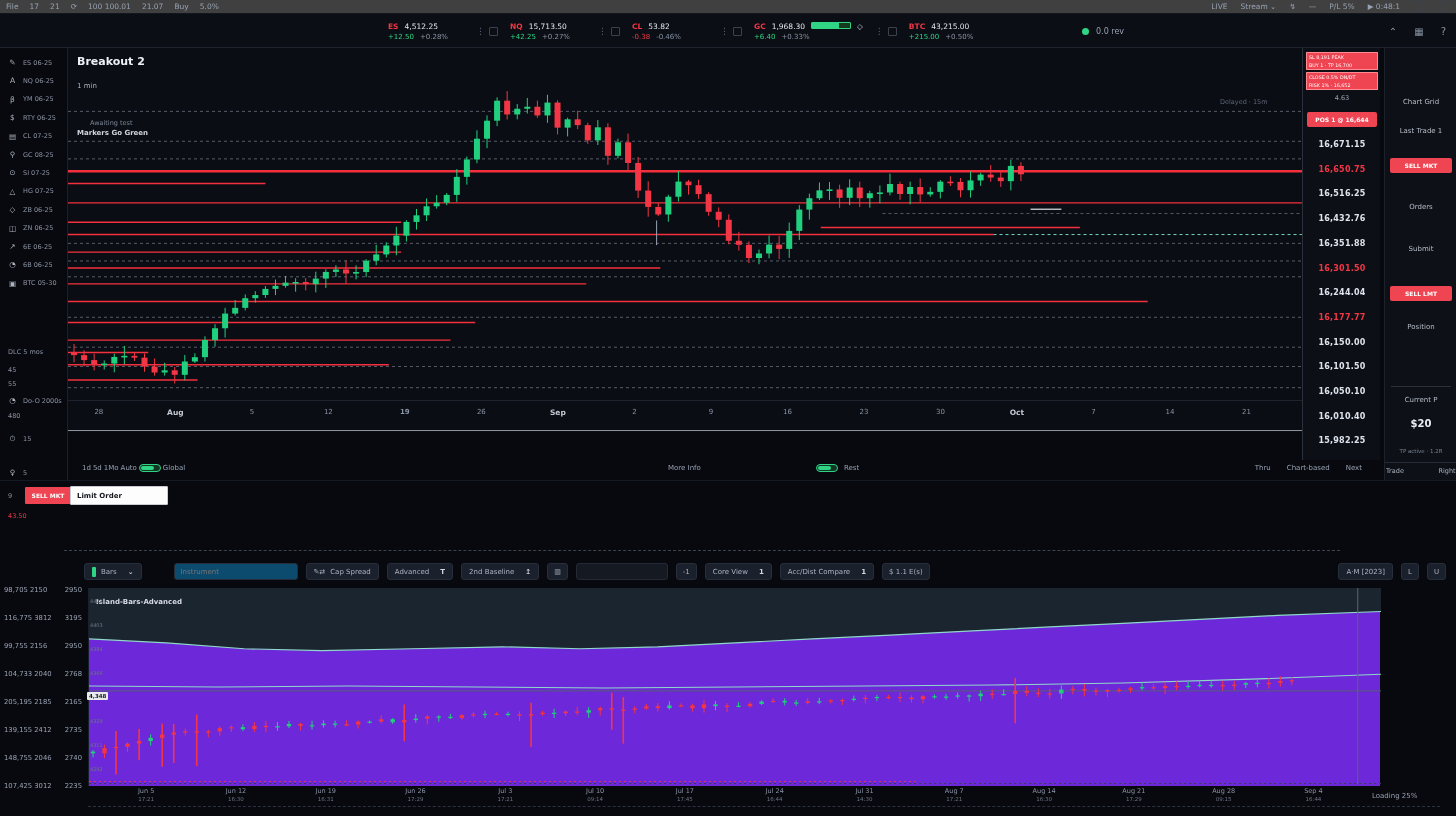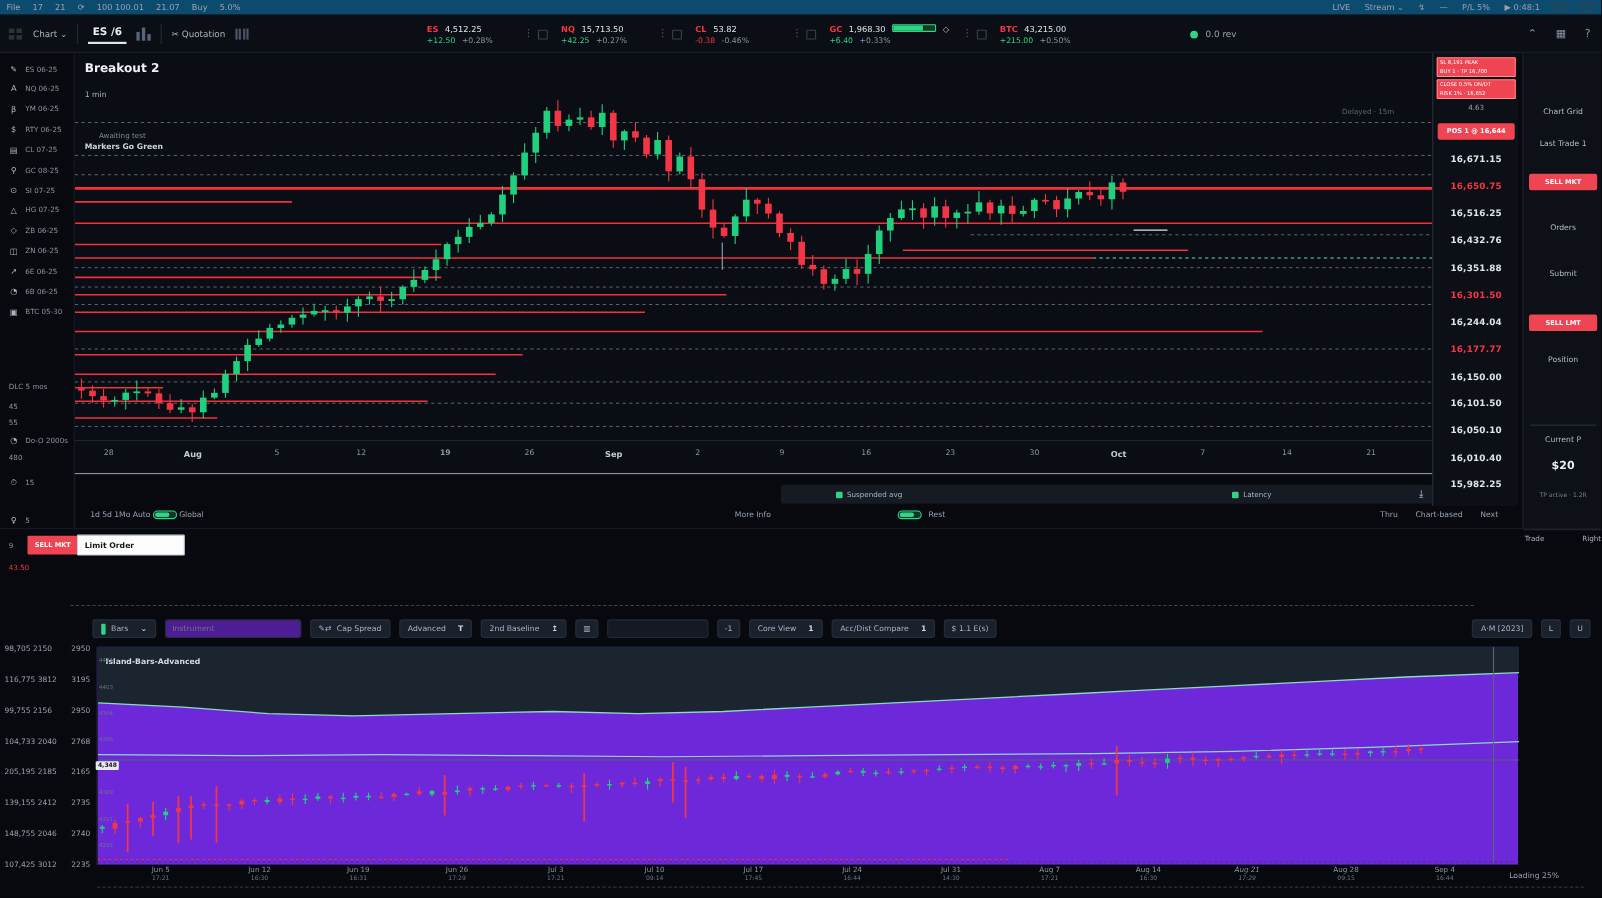--- a/index.html
+++ b/index.html
@@ -1,19 +1,19 @@
 <!DOCTYPE html>
 <html><head>
 <meta charset="utf-8">
 <style>
   html,body{margin:0;padding:0;background:#05070b;}
   *{box-sizing:border-box;font-family:"DejaVu Sans",sans-serif;}
   #app{position:relative;width:1456px;height:816px;background:#07090e;overflow:hidden;color:#c7cedb;}
   
-  #menubar{position:absolute;left:0;top:0;width:1456px;height:14px;background:#0c4a6e;border-bottom:1px solid #11161f;display:flex;align-items:center;font-size:7.5px;color:#97a1b2;}
+  #menubar{position:absolute;left:0;top:0;width:1456px;height:14px;background:#404040;border-bottom:1px solid #11161f;display:flex;align-items:center;font-size:7.5px;color:#97a1b2;}
   #menu-left{display:flex;gap:11px;padding-left:6px;align-items:center;}
   #menu-right{margin-left:auto;display:flex;gap:13px;align-items:center;padding-right:8px;}
   .menu-item{cursor:default;white-space:nowrap;}
   .mn-ico{width:11px;height:9px;border:1px solid #39424f;border-radius:1px;display:inline-block;}
   
   #tickerbar{position:absolute;left:0;top:14px;width:1456px;height:34px;background:#0b0e14;border-bottom:1px solid #1d242f;}
   #tb-left{position:absolute;left:8px;top:0;height:34px;display:flex;align-items:center;gap:9px;font-size:8px;color:#aab3c2;}
   .tb-grid{width:13px;height:11px;background:linear-gradient(#2b323d,#2b323d) 0 0/5px 4px no-repeat,linear-gradient(#2b323d,#2b323d) 7px 0/5px 4px no-repeat,linear-gradient(#2b323d,#2b323d) 0 6px/5px 4px no-repeat,linear-gradient(#2b323d,#2b323d) 7px 6px/5px 4px no-repeat;}
   .tb-sep{width:1px;height:18px;background:#222a36;}
   .tb-sym{font-size:9.5px;font-weight:bold;color:#e8edf5;border-bottom:2px solid #dfe4ec;padding:2px 4px 3px;}
@@ -61,21 +61,21 @@
   .pp-pill{position:absolute;left:4px;width:70px;height:15px;background:#ef4452;border-radius:2px;color:#fff;font-size:6px;font-weight:bold;display:flex;align-items:center;justify-content:center;}
   .pp-price{position:absolute;left:0;width:78px;text-align:center;font-size:8px;font-weight:bold;color:#dde3ed;letter-spacing:.2px;}
   .pp-price.r{color:#f23645;}
   
   #order-panel{position:absolute;left:1384px;top:48px;width:72px;height:432px;background:#0d1016;border-left:1px solid #1c222c;}
   .op-lbl{position:absolute;left:0;width:72px;text-align:center;font-size:7px;color:#b6bdc9;}
   .op-big{position:absolute;left:0;width:72px;text-align:center;font-size:10px;font-weight:bold;color:#e8edf5;}
   .op-small{position:absolute;left:0;width:72px;text-align:center;font-size:5.5px;color:#77818f;}
   .op-btn{position:absolute;left:5px;width:62px;height:15px;background:#ef4452;border:none;border-radius:2px;color:#fff;font-size:6px;font-weight:bold;}
   .op-div{position:absolute;left:6px;width:60px;height:1px;background:#2a313c;}
-  #op-tabs{position:absolute;left:0;top:433px;width:72px;height:18px;border-top:1px solid #242b36;display:flex;gap:32px;}
+  #op-tabs{position:absolute;left:0;top:414px;width:72px;height:18px;border-top:1px solid #242b36;display:flex;gap:32px;}
   #op-tabs span{flex:1;text-align:center;font-size:6.5px;color:#aab3c2;padding-top:4px;}
   
   #legend-strip{position:absolute;left:710px;top:441px;width:592px;height:17px;background:#151a23;border-radius:2px;display:flex;align-items:center;font-size:6.5px;color:#aeb6c4;}
   .ls-item{display:flex;align-items:center;gap:4px;}
   .ls-sq{width:6px;height:6px;background:#2fd584;border-radius:1px;}
   #bottom-toolbar{position:absolute;left:68px;top:461px;width:1312px;height:17px;font-size:7px;color:#97a1b2;}
   .bt-left{position:absolute;left:14px;top:3px;display:flex;gap:2px;align-items:flex-end;}
   .bt-center{position:absolute;left:600px;top:3px;}
   .bt-pillgrp{position:absolute;left:748px;top:3px;display:flex;gap:6px;}
   .bt-right{position:absolute;right:18px;top:3px;display:flex;gap:16px;}
@@ -84,21 +84,21 @@
   #wide-div{position:absolute;left:0;top:480px;width:1456px;height:1px;background:#141a23;}
   
   #sell-btn{position:absolute;left:25px;top:487px;width:46px;height:17px;background:#ef4452;border:none;border-radius:1px;color:#fff;font-size:6px;font-weight:bold;}
   #order-input{position:absolute;left:70px;top:486px;width:98px;height:19px;background:#fdfdfd;border:1px solid #c8ccd4;border-radius:1px;font-size:7px;font-weight:bold;color:#14171c;padding:0 6px;}
   #dashed-sep{position:absolute;left:64px;top:550px;width:1276px;border-top:1px dashed #3c4450;}
   
   #toolbar2{position:absolute;left:84px;top:561px;width:1372px;height:21px;display:flex;gap:8px;align-items:center;font-size:7px;color:#aab3c2;}
   .t2-pill{height:17px;background:#1b212c;border:1px solid #262e3b;border-radius:3px;display:flex;align-items:center;gap:5px;padding:0 7px;white-space:nowrap;}
   .t2-pill .trail{margin-left:6px;color:#cfd5e0;font-weight:bold;}
   .t2-ico-candle{width:4px;height:10px;background:#2fd584;display:inline-block;border-radius:1px;}
-  .t2-search{height:17px;width:124px;background:#4c1d95;border:1px solid #262e3b;border-radius:3px;color:#8a94a6;font-size:7px;padding:0 6px;}
+  .t2-search{height:17px;width:124px;background:#0c4a6e;border:1px solid #262e3b;border-radius:3px;color:#8a94a6;font-size:7px;padding:0 6px;margin-left:24px;}
   .t2-input{height:17px;width:92px;background:#141922;border:1px solid #232a36;border-radius:3px;}
   .t2-mini{height:17px;background:#1b212c;border:1px solid #262e3b;border-radius:3px;display:flex;align-items:center;padding:0 6px;}
   #t2-right{margin-left:auto;display:flex;gap:8px;align-items:center;padding-right:10px;}
   
   #bl-table{position:absolute;left:0;top:584px;width:86px;height:210px;font-size:6.8px;color:#9aa3b3;}
   .bl-row{position:absolute;left:4px;width:82px;display:flex;justify-content:space-between;padding-right:4px;white-space:nowrap;}
   #bc{position:absolute;left:88px;top:588px;width:1292px;height:198px;background:#6d28d9;border-left:1px solid #1a202b;}
   #bc-svg{position:absolute;left:0;top:0;}
   .bc-legend{position:absolute;left:7px;top:10px;font-size:7px;font-weight:bold;color:#d6dbe4;}
   #bc-inner-axis{position:absolute;left:89px;top:588px;width:16px;height:198px;font-size:5px;color:#6c7585;}
@@ -131,39 +131,20 @@
         <span class="menu-item">↯</span>
         <span class="menu-item">—</span>
         <span class="menu-item">P/L 5%</span>
         <span class="menu-item">▶ 0:48:1</span>
         <span class="mn-ico"></span>
         <span class="mn-ico"></span>
       </div>
   </div>
 
   <div id="tickerbar">
-    <div id="tb-left">
-      <span class="tb-grid"></span>
-      <span class="menu-item">Chart ⌄</span>
-      <span class="tb-sep"></span>
-      <span class="tb-sym">ES /6</span>
-      <span class="tb-candle-ico">
-          <i style="height:8px"></i>
-          <i style="height:12px"></i>
-          <i style="height:6px"></i>
-        </span>
-      <span class="tb-sep"></span>
-      <span class="menu-item">✂ <span>Quotation</span></span>
-      <span class="tb-bars">
-          <i></i>
-          <i></i>
-          <i></i>
-          <i></i>
-        </span>
-    </div>
     <div id="tb-cells">
         <div class="tcell">
           <div class="r1">
             <span class="t-sym">ES</span>
             <span class="t-price">4,512.25</span>
           </div>
           <div class="r2">
             <span class="t-chg">+12.50</span>
             <span class="t-pct">+0.28%</span>
           </div>
@@ -616,31 +597,20 @@
       <div class="op-lbl" style="top: 155px;">Orders</div>
       <div class="op-lbl" style="top: 197px;">Submit</div>
       <button class="op-btn" style="top: 238px;">SELL LMT</button>
       <div class="op-lbl" style="top: 275px;">Position</div>
       <div class="op-div" style="top: 338px;"></div>
       <div class="op-lbl" style="top: 348px;">Current P</div>
       <div class="op-big" style="top: 370px;">$20</div>
       <div class="op-small" style="top: 400px;">TP active · 1.2R</div>
     </div>
 
-  <div id="legend-strip">
-      <div class="ls-item" style="margin-left: 50px;">
-        <span class="ls-sq"></span>
-        <span>Suspended avg</span>
-      </div>
-      <div class="ls-item" style="margin-left: 300px;">
-        <span class="ls-sq"></span>
-        <span>Latency</span>
-      </div>
-      <span style="margin-left: auto; margin-right: 8px; color: rgb(207, 213, 224); font-size: 9px;">⤓</span>
-    </div>
 
   <div id="bottom-toolbar">
     <div class="bt-left">
         <span>1d</span>
         <span>5d</span>
         <span>1Mo</span>
         <span>Auto</span>
         <span class="toggle">
           <i></i>
         </span>
@@ -1014,21 +984,21 @@
         <div class="t2l">14:30</div>
       </div>
       <div class="bcx" style="left: 67.05%;">
         <div>Aug 7</div>
         <div class="t2l">17:21</div>
       </div>
       <div class="bcx" style="left: 74%;">
         <div>Aug 14</div>
         <div class="t2l">16:30</div>
       </div>
-      <div class="bcx" style="left: 80.95%; font-style: italic;">
+      <div class="bcx" style="left: 80.95%;">
         <div>Aug 21</div>
         <div class="t2l">17:29</div>
       </div>
       <div class="bcx" style="left: 87.9%;">
         <div>Aug 28</div>
         <div class="t2l">09:15</div>
       </div>
       <div class="bcx" style="left: 94.85%;">
         <div>Sep 4</div>
         <div class="t2l">16:44</div>

